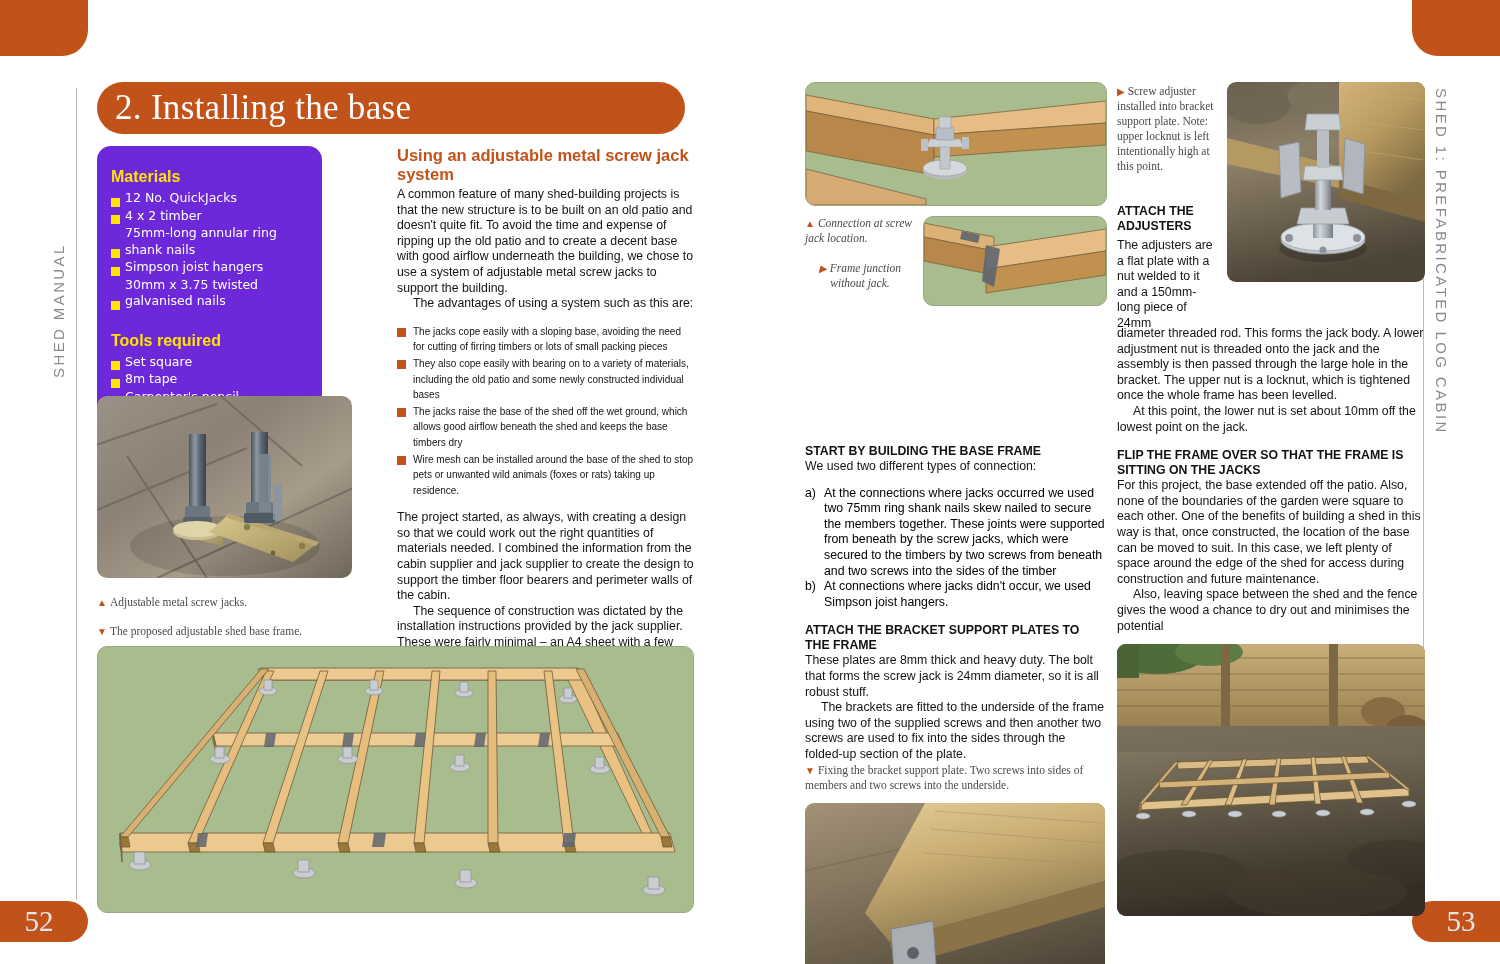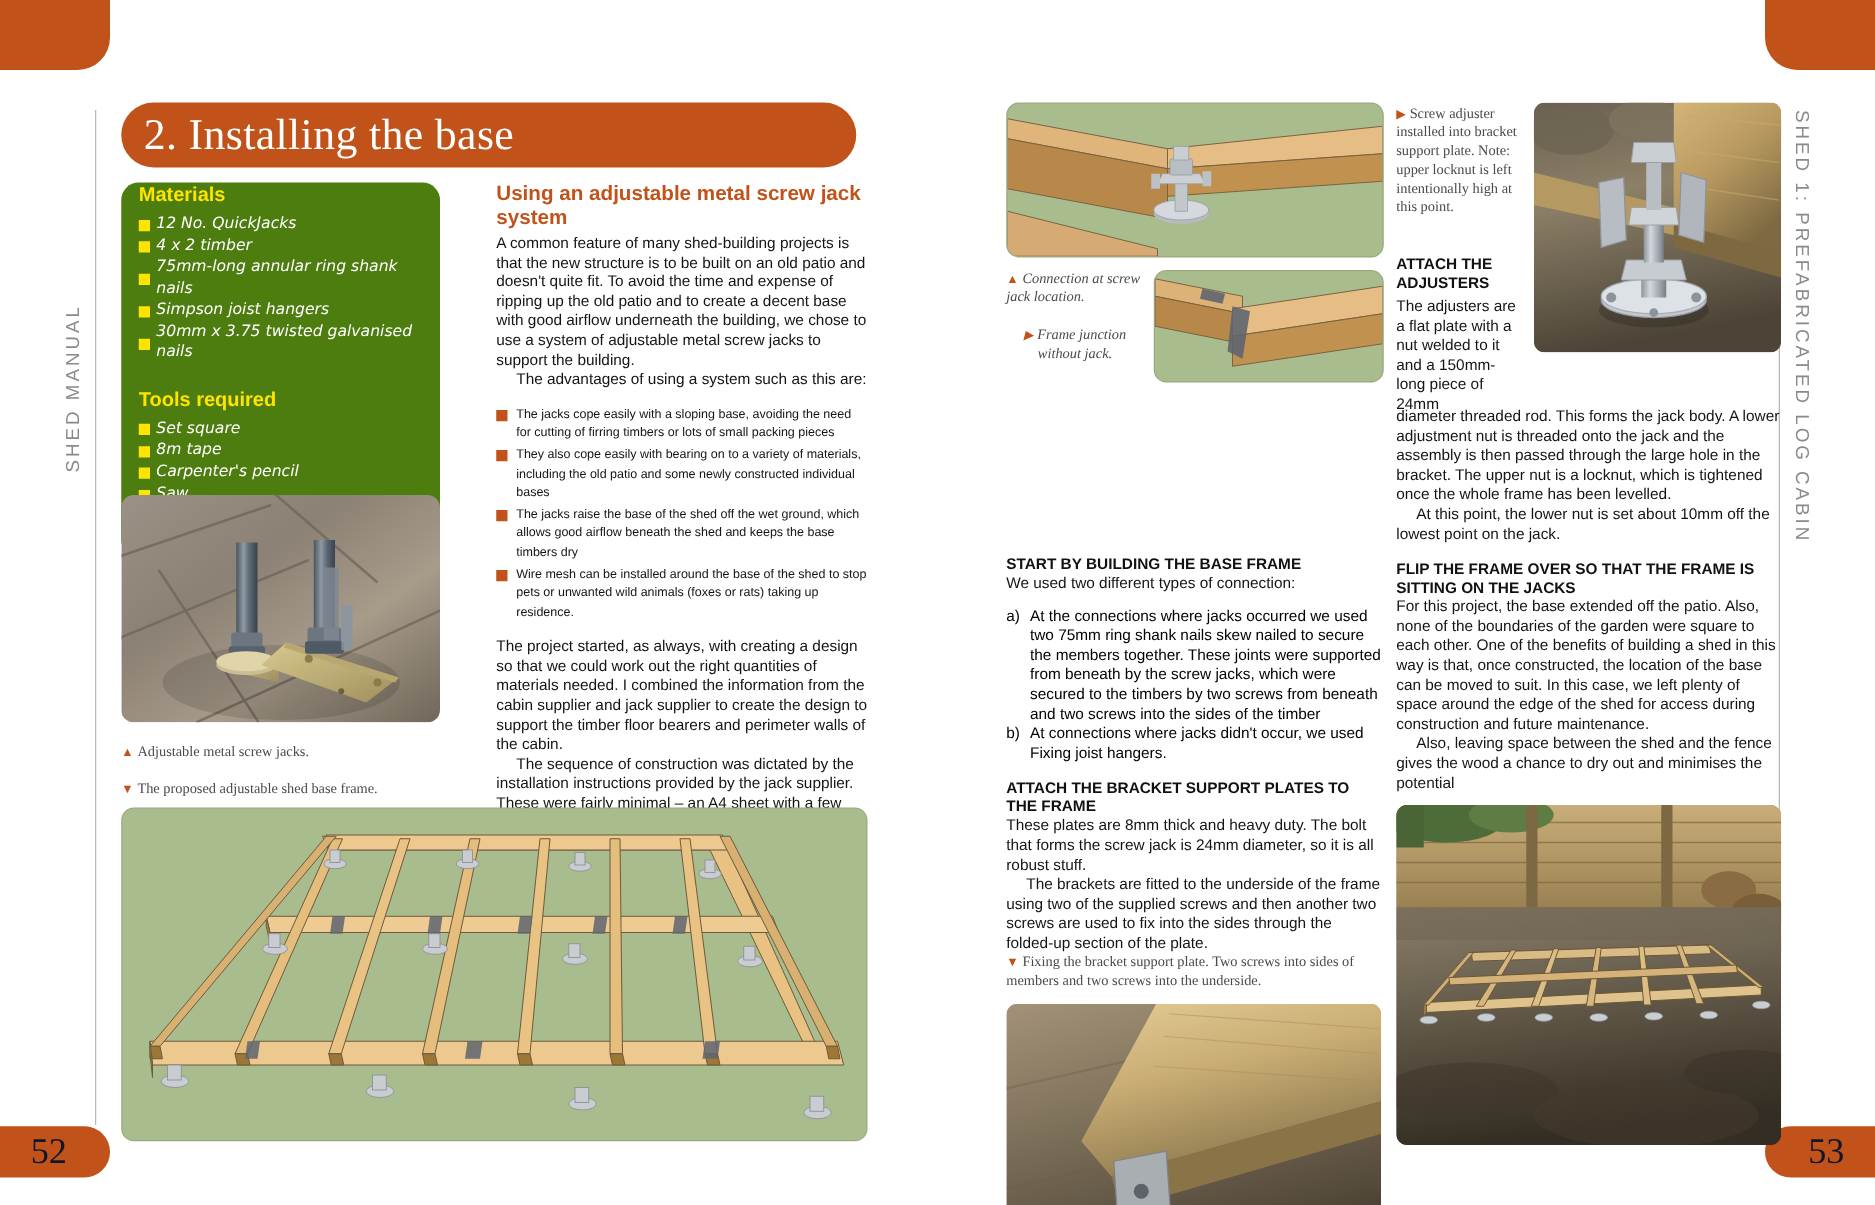--- a/index.html
+++ b/index.html
@@ -10,21 +10,21 @@
   }
   .spread{position:absolute;inset:0;}
 
   
   .corner{position:absolute;background:#C1521A;}
   .corner-tl{left:0;top:0;width:88px;height:56px;border-bottom-right-radius:26px;}
   .corner-tr{right:0;top:0;width:88px;height:56px;border-bottom-left-radius:26px;}
 
   
   .pagenum{
-    position:absolute;background:#C1521A;color:#0f172a;
+    position:absolute;background:#C1521A;color:#e5e5e5;
     font-family:"Liberation Serif",serif;font-size:29px;
     display:flex;align-items:center;height:41px;
   }
   .pagenum-left{left:0;bottom:22px;width:78px;border-top-right-radius:21px;border-bottom-right-radius:21px;justify-content:center;padding-right:10px;}
   .pagenum-right{right:0;bottom:22px;width:78px;border-top-left-radius:21px;border-bottom-left-radius:21px;justify-content:center;padding-left:10px;}
 
   
   .runhead{position:absolute;color:#8a8a8a;font-size:15px;letter-spacing:2.4px;}
   .runhead-left{
     left:50px;top:88px;height:290px;
@@ -46,29 +46,29 @@
   
   .chapter-pill{
     background:#C1521A;color:#fff;border-radius:26px;
     height:52px;display:flex;align-items:center;padding:0 0 0 18px;
     font-family:"Liberation Serif",serif;font-size:35px;font-weight:400;
     width:570px;letter-spacing:0.3px;
   }
 
   
   .black-box{
-    position:absolute;left:0;top:64px;width:255px;height:300px;
-    background:#4d7c0f;border-radius:14px;padding:0 14px;box-sizing:border-box;
+    position:absolute;left:0;top:64px;width:225px;height:300px;
+    background:#6d28d9;border-radius:14px;padding:20px 14px;box-sizing:border-box;
   }
   .bb-head{color:#FFE400;font-size:16px;font-weight:bold;margin:2px 0 4px 0;}
   .bb-head.second{margin-top:22px;}
   .bb-item{
     color:#ffffff;font-size:12.5px;line-height:16.5px;
-    display:flex;align-items:center;gap:5px;margin-bottom:1px;
-    font-family:"DejaVu Sans",sans-serif;font-style:italic;
+    display:flex;align-items:flex-end;gap:5px;margin-bottom:1px;
+    font-family:"DejaVu Sans",sans-serif;
   }
   .sq{width:9px;height:9px;background:#FFE400;flex:none;margin-top:4px;}
 
   
   .photo-jacks{
     position:absolute;left:0;top:314px;width:255px;height:182px;border-radius:10px;
     overflow:hidden;
   }
 
   
@@ -409,21 +409,21 @@
       <div class="subhead" style="margin-top:238px;">START BY BUILDING THE BASE FRAME</div>
       <p class="body">We used two different types of connection:</p>
 
       <ol class="abc">
         <li>
             <span class="mk">a)</span>
             <span>At the connections where jacks occurred we used two 75mm ring shank nails skew nailed to secure the members together. These joints were supported from beneath by the screw jacks, which were secured to the timbers by two screws from beneath and two screws into the sides of the timber</span>
           </li>
         <li>
             <span class="mk">b)</span>
-            <span>At connections where jacks didn't occur, we used Fixing joist hangers.</span>
+            <span>At connections where jacks didn't occur, we used Simpson joist hangers.</span>
           </li>
       </ol>
 
       <div class="subhead">ATTACH THE BRACKET SUPPORT PLATES TO THE FRAME</div>
       <p class="body">These plates are 8mm thick and heavy duty. The bolt that forms the screw jack is 24mm diameter, so it is all robust stuff.</p>
       <p class="body">The brackets are fitted to the underside of the frame using two of the supplied screws and then another two screws are used to fix into the sides through the folded-up section of the plate.</p>
 
       <div class="caption" style="">
         <span class="tri">▼</span><span>Fixing the bracket support plate. Two screws into sides of members and two screws into the underside.</span>
       </div>

